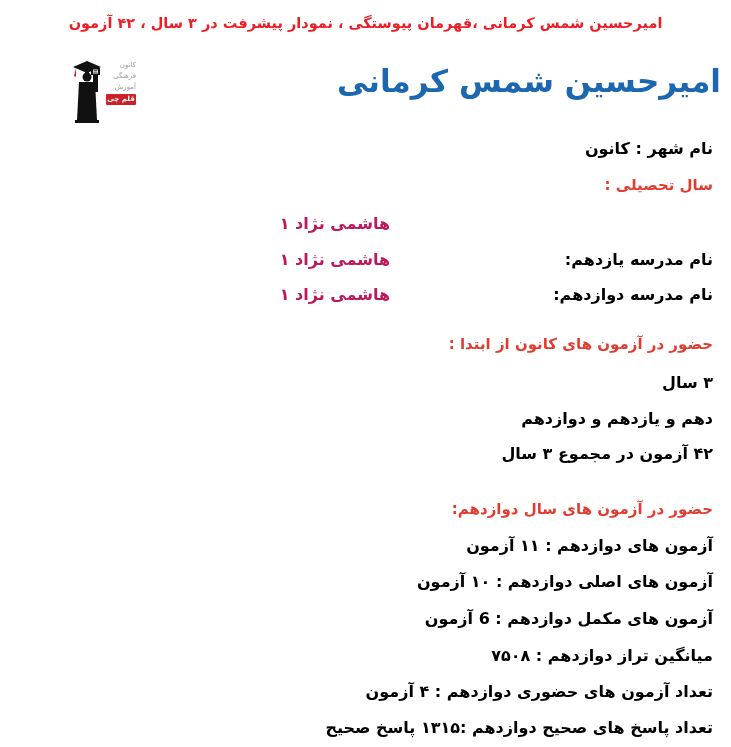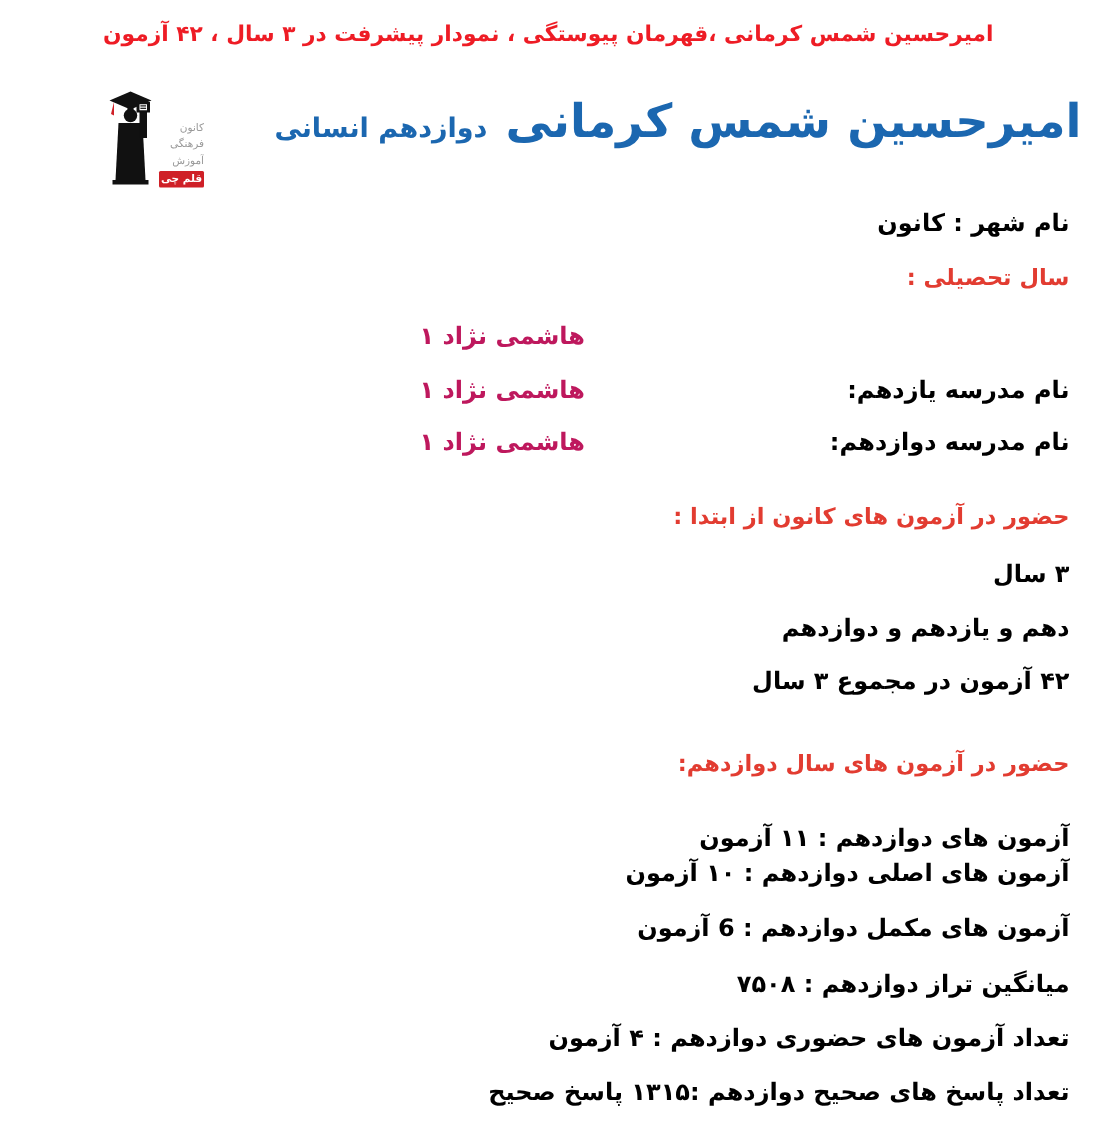--- a/index.html
+++ b/index.html
@@ -35,21 +35,21 @@
     flex-direction:row;
     direction:ltr;
     align-items:flex-start;
   }
   .logo svg{display:block;}
   .logo-col{
     display:flex;
     flex-direction:column;
     justify-content:center;
     margin-left:2px;
-    margin-top:20px;
+    margin-top:0;
     width:30px;
   }
   .logo-line{
     direction:rtl;
     font-size:7px;
     line-height:11px;
     color:var(--logo-gray);
     text-align:right;
     white-space:nowrap;
     overflow:hidden;
@@ -154,21 +154,20 @@
   <div class="logo-col">
     <span class="logo-line">کانون</span>
     <span class="logo-line">فرهنگی</span>
     <span class="logo-line">آموزش</span>
     <span class="logo-badge">قلم چی</span>
   </div>
 </div>
 
 <div class="header-title">
   <span class="student-name">امیرحسین شمس کرمانی</span>
-  <span class="student-grade">دوازدهم انسانی</span>
 </div>
 
 <div class="line" style="top:138px">نام شهر : کانون</div>
 <div class="line red" style="top:174px">سال تحصیلی :</div>
 
 <div class="row" style="top:213px">
   <span class="value">هاشمی نژاد ۱</span>
 </div>
 <div class="row" style="top:249px">
   <span class="label">نام مدرسه یازدهم:</span>
@@ -178,18 +177,18 @@
   <span class="label">نام مدرسه دوازدهم:</span>
   <span class="value">هاشمی نژاد ۱</span>
 </div>
 
 <div class="line red" style="top:333px">حضور در آزمون های کانون از ابتدا :</div>
 <div class="line" style="top:372px">۳ سال</div>
 <div class="line" style="top:408px">دهم و یازدهم و دوازدهم</div>
 <div class="line" style="top:443px">۴۲ آزمون در مجموع ۳ سال</div>
 
 <div class="line red" style="top:498px">حضور در آزمون های سال دوازدهم:</div>
-<div class="line" style="top:548px">آزمون های دوازدهم : ۱۱ آزمون</div>
+<div class="line" style="top:535px">آزمون های دوازدهم : ۱۱ آزمون</div>
 <div class="line" style="top:571px">آزمون های اصلی دوازدهم : ۱۰ آزمون</div>
 <div class="line" style="top:608px">آزمون های مکمل دوازدهم : 6 آزمون</div>
 <div class="line" style="top:645px">میانگین تراز دوازدهم : ۷۵۰۸</div>
 <div class="line" style="top:681px">تعداد آزمون های حضوری دوازدهم : ۴ آزمون</div>
 <div class="line" style="top:717px">تعداد پاسخ های صحیح دوازدهم :۱۳۱۵ پاسخ صحیح</div>
 
 </body></html>

